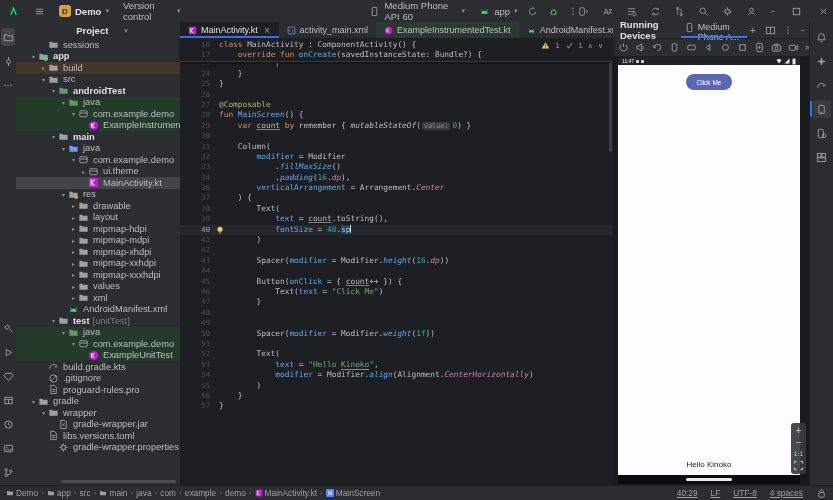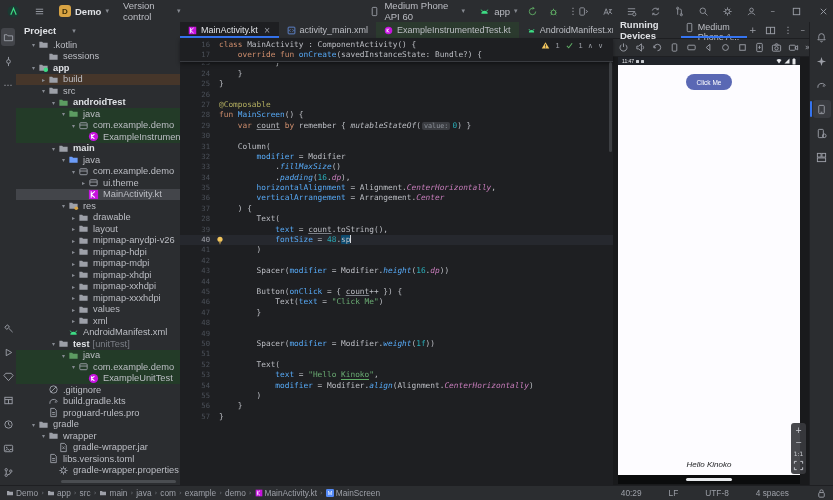--- a/index.html
+++ b/index.html
@@ -27,21 +27,21 @@
   #stripeL-bottom{margin-top:auto;display:flex;flex-direction:column;align-items:center;margin-bottom:4px;}
   
   #stripeR{position:absolute;right:0;top:22px;width:23px;height:463px;background:#2B2D30;
            border-left:1px solid #1E1F22;display:flex;flex-direction:column;align-items:center;}
   #stripeR .stripe-btn{width:18px;position:relative}
   #stripeR .stripe-btn.active{background:#393B40;}
   #stripeR .stripe-btn.active:before{content:"";position:absolute;left:-3px;top:1px;bottom:1px;width:2px;background:#3574F0;border-radius:1px;}
   
   #project{position:absolute;left:16px;top:22px;width:164px;height:463px;background:#2B2D30;
            border-right:1px solid #1E1F22;overflow:hidden;}
-  #proj-header{height:17px;display:flex;align-items:center;gap:16px;padding-left:8px;font-size:9.5px;font-weight:bold;color:#DFE1E5;}
+  #proj-header{height:17px;display:flex;align-items:center;gap:16px;padding-left:8px;font-size:9.5px;font-weight:bold;color:#DFE1E5;justify-content:center;}
   .trow{height:11.5px;display:flex;align-items:center;white-space:nowrap;font-size:9.3px;color:#BCBEC4;overflow:hidden;}
   .trow .tchev{width:9px;flex:none;text-align:center;font-size:6px;color:#868A91;font-family:"DejaVu Sans",sans-serif;}
   .trow .ic{width:11px;height:11px;margin-right:4px;}
   .trow.bg-t{background:#233B28;}
   .trow.bg-ex{background:#46362A;}
   .trow.bg-sel{background:#43454A;}
   .trow.bold{font-weight:bold;color:#DFE1E5;}
   .tsuffix{color:#7A7E85;font-weight:normal;margin-left:3px;}
   #proj-hscroll{position:absolute;left:45px;bottom:2px;width:115px;height:3px;border-radius:2px;background:#4A4D51;}
   
@@ -88,34 +88,34 @@
   #dev-toolbar{height:17px;background:#2B2D30;border-bottom:1px solid #1E1F22;display:flex;align-items:center;gap:6px;padding:0 5px;}
   
   #screen{position:absolute;left:5px;top:35px;width:182px;height:427px;background:#FDFCFF;overflow:hidden;}
   #andro-status{height:8px;background:#21242A;display:flex;align-items:center;padding:0 4px;
                 color:#E6E7EA;font-size:5px;gap:2px;}
   #andro-status .right{margin-left:auto;display:flex;gap:2px;align-items:center;}
   .sq{width:3px;height:3px;background:#C8CBD0;border-radius:.5px;}
   #counter{text-align:center;font-size:27px;color:#1A1B1E;margin-top:6px;letter-spacing:0;}
   #clickme{display:block;margin:9px auto 0;width:46px;height:16px;border:none;border-radius:8px;
            background:#5A68B4;color:#fff;font-size:6.5px;font-family:"Liberation Sans",sans-serif;}
-  #hello{position:absolute;bottom:15px;width:100%;text-align:center;font-size:8px;color:#202124;font-style:italic;}
+  #hello{position:absolute;bottom:15px;width:100%;text-align:center;font-size:8px;color:#202124;}
   #navbar{position:absolute;bottom:0;width:100%;height:9px;background:#0B0C0D;display:flex;align-items:center;justify-content:center;}
   #navpill{width:46px;height:2.5px;border-radius:2px;background:#E8EAED;}
   #zoomctl{position:absolute;right:4px;bottom:11px;width:15px;background:rgba(56,58,62,.92);border-radius:3px;
            display:flex;flex-direction:column;align-items:center;padding:3px 0;gap:3px;color:#CED0D6;
            font-size:8px;font-family:"DejaVu Sans",sans-serif;z-index:5;}
   #zoomctl .z11{font-size:6px;}
   
   #statusbar{position:absolute;left:0;top:485px;width:833px;height:15px;background:#2B2D30;border-top:1px solid #1E1F22;
              display:flex;align-items:center;font-size:8.3px;color:#9DA0A8;padding:0 6px;box-sizing:border-box;}
   #crumbs{display:flex;align-items:center;gap:3px;overflow:hidden;white-space:nowrap;}
   .crumb{display:flex;align-items:center;gap:2px;}
   .crumb-sep{color:#6F737A;font-size:7px;font-family:"DejaVu Sans",sans-serif;}
-  #status-right{margin-left:auto;display:flex;align-items:center;gap:27px;}
+  #status-right{margin-left:auto;display:flex;align-items:center;gap:13px;text-decoration:underline;}
 </style>
 </head>
 <body>
 
 <div id="app">
 
   <div id="titlebar">
     <span class="tb-item">
         <span class="ic" id="logo-slot">
           <svg width="13" height="13" viewBox="0 0 12 12">
@@ -327,29 +327,20 @@
         </div>
       </div>
   </div>
 
   <div id="project">
     <div id="proj-header">
       <span>Project</span>
       <span class="chev">▾</span>
     </div>
     <div id="tree">
-        <div class="trow" style="padding-left: 13px;">
-          <span class="tchev">▾</span>
-          <span class="ic">
-            <svg width="11" height="11" viewBox="0 0 12 12" fill="none" stroke="#9DA0A8" stroke-width="1">
-              <path d="M1.5 3h3l1 1.2h5V9.5h-9z" fill="#9DA0A8" stroke="none"></path>
-            </svg>
-          </span>
-          <span>.kotlin</span>
-        </div>
         <div class="trow" style="padding-left: 23px;">
           <span class="tchev"></span>
           <span class="ic">
             <svg width="11" height="11" viewBox="0 0 12 12" fill="none" stroke="#9DA0A8" stroke-width="1">
               <path d="M1.5 3h3l1 1.2h5V9.5h-9z" fill="#9DA0A8" stroke="none"></path>
             </svg>
           </span>
           <span>sessions</span>
         </div>
         <div class="trow bold" style="padding-left: 13px;">
@@ -508,29 +499,20 @@
           </span>
           <span>layout</span>
         </div>
         <div class="trow" style="padding-left: 53px;">
           <span class="tchev">▸</span>
           <span class="ic">
             <svg width="11" height="11" viewBox="0 0 12 12" fill="none" stroke="#9DA0A8" stroke-width="1">
               <path d="M1.5 3h3l1 1.2h5V9.5h-9z" fill="#9DA0A8" stroke="none"></path>
             </svg>
           </span>
-          <span>mipmap-anydpi-v26</span>
-        </div>
-        <div class="trow" style="padding-left: 53px;">
-          <span class="tchev">▸</span>
-          <span class="ic">
-            <svg width="11" height="11" viewBox="0 0 12 12" fill="none" stroke="#9DA0A8" stroke-width="1">
-              <path d="M1.5 3h3l1 1.2h5V9.5h-9z" fill="#9DA0A8" stroke="none"></path>
-            </svg>
-          </span>
           <span>mipmap-hdpi</span>
         </div>
         <div class="trow" style="padding-left: 53px;">
           <span class="tchev">▸</span>
           <span class="ic">
             <svg width="11" height="11" viewBox="0 0 12 12" fill="none" stroke="#9DA0A8" stroke-width="1">
               <path d="M1.5 3h3l1 1.2h5V9.5h-9z" fill="#9DA0A8" stroke="none"></path>
             </svg>
           </span>
           <span>mipmap-mdpi</span>
@@ -633,35 +615,35 @@
               <circle cx="6" cy="6" r="5" fill="url(#kg)" stroke="none"></circle>
               <path d="M4 3.5v5M4 6l3-2.5M4 6l3 2.5" stroke="#fff" stroke-width="1.1"></path>
             </svg>
           </span>
           <span>ExampleUnitTest</span>
         </div>
         <div class="trow" style="padding-left: 23px;">
           <span class="tchev"></span>
           <span class="ic">
             <svg width="11" height="11" viewBox="0 0 12 12" fill="none" stroke="#9DA0A8" stroke-width="1">
+              <path d="M2 8.5q-.5-3.5 2.5-4.5t5 1q1 1-.5 2l-1-1" fill="none"></path>
+              <circle cx="7.8" cy="6.6" r=".6" fill="#9DA0A8" stroke="none"></circle>
+            </svg>
+          </span>
+          <span>build.gradle.kts</span>
+        </div>
+        <div class="trow" style="padding-left: 23px;">
+          <span class="tchev"></span>
+          <span class="ic">
+            <svg width="11" height="11" viewBox="0 0 12 12" fill="none" stroke="#9DA0A8" stroke-width="1">
               <circle cx="6" cy="6" r="4"></circle>
               <path d="M3.2 8.8l5.6-5.6"></path>
             </svg>
           </span>
           <span>.gitignore</span>
-        </div>
-        <div class="trow" style="padding-left: 23px;">
-          <span class="tchev"></span>
-          <span class="ic">
-            <svg width="11" height="11" viewBox="0 0 12 12" fill="none" stroke="#9DA0A8" stroke-width="1">
-              <path d="M2 8.5q-.5-3.5 2.5-4.5t5 1q1 1-.5 2l-1-1" fill="none"></path>
-              <circle cx="7.8" cy="6.6" r=".6" fill="#9DA0A8" stroke="none"></circle>
-            </svg>
-          </span>
-          <span>build.gradle.kts</span>
         </div>
         <div class="trow" style="padding-left: 23px;">
           <span class="tchev"></span>
           <span class="ic">
             <svg width="11" height="11" viewBox="0 0 12 12" fill="none" stroke="#9DA0A8" stroke-width="1">
               <path d="M3 1.5h4l2 2v7H3z"></path>
               <path d="M4.5 6h3M4.5 8h3"></path>
             </svg>
           </span>
           <span>proguard-rules.pro</span>
@@ -861,24 +843,20 @@
           <span class="g">32</span>
           <span class="ct"><span class="p">        </span><span class="na">modifier</span><span class="p"> = Modifier</span></span>
         </div>
         <div class="cline">
           <span class="g">33</span>
           <span class="ct"><span class="p">            .</span><span class="ex">fillMaxSize</span><span class="p">()</span></span>
         </div>
         <div class="cline">
           <span class="g">34</span>
           <span class="ct"><span class="p">            .</span><span class="ex">padding</span><span class="p">(</span><span class="n">16</span><span class="p">.</span><span class="pr">dp</span><span class="p">),</span></span>
-        </div>
-        <div class="cline">
-          <span class="g">35</span>
-          <span class="ct"><span class="p">        </span><span class="na">horizontalAlignment</span><span class="p"> = Alignment.</span><span class="pr">CenterHorizontally</span><span class="p">,</span></span>
         </div>
         <div class="cline">
           <span class="g">36</span>
           <span class="ct"><span class="p">        </span><span class="na">verticalArrangement</span><span class="p"> = Arrangement.</span><span class="pr">Center</span></span>
         </div>
         <div class="cline">
           <span class="g">37</span>
           <span class="ct"><span class="p">    ) {</span></span>
         </div>
         <div class="cline">

